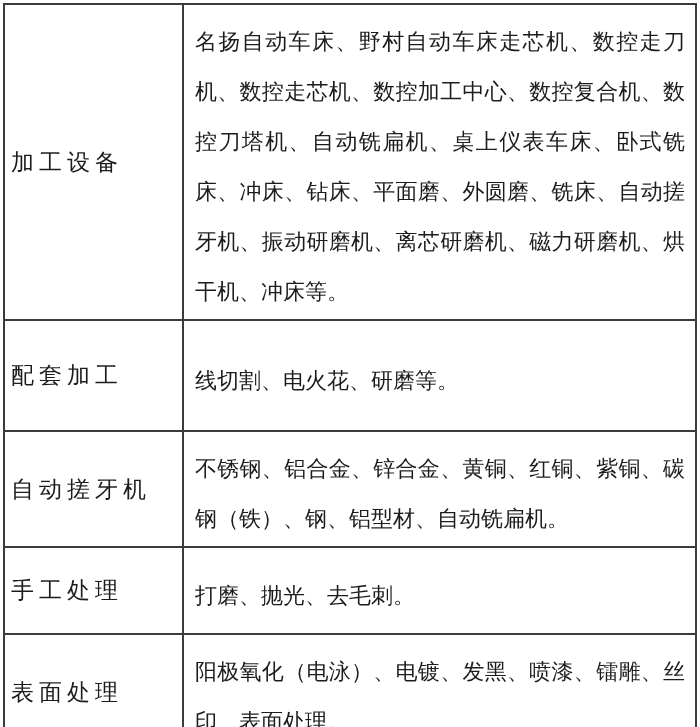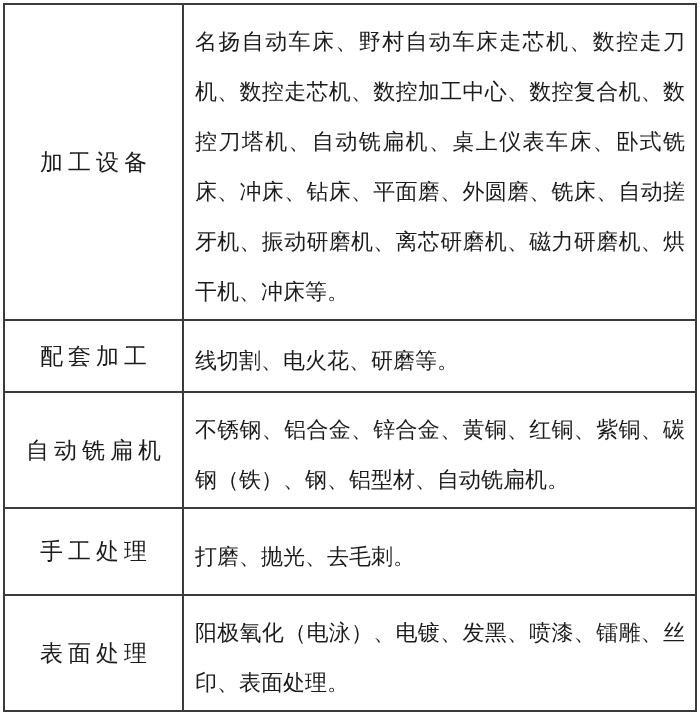--- a/index.html
+++ b/index.html
@@ -21,56 +21,55 @@
     width: 694px;
     border-collapse: collapse;
     table-layout: fixed;
   }
   table.spec-table td {
     border: 2px solid #3b3b3b;
     background: #ffffff;
   }
   td.label-cell {
     width: 175px;
-    text-align: center;
     vertical-align: middle;
     font-size: 23px;
     letter-spacing: 5px;
     text-indent: 5px; 
     white-space: nowrap;
   }
   td.content-cell {
     vertical-align: middle;
     font-size: 22px;
     line-height: 50px;
     text-align: justify;
     text-justify: inter-character;
     padding: 12px 10px 2px 11px;
   }
   tr.row-1 { height: 309px; }
-  tr.row-2 { height: 72px; margin-left: 44px; }
+  tr.row-2 { height: 111px; margin-left: 44px; }
   tr.row-3 { height: 105px; }
   tr.row-4 { height: 87px; }
   tr.row-5 { height: 102px; }
 </style>
 </head>
 <body>
 
 <table class="spec-table">
   <tbody>
     <tr class="row-1">
       <td class="label-cell">加工设备</td>
       <td class="content-cell">名扬自动车床、野村自动车床走芯机、数控走刀机、数控走芯机、数控加工中心、数控复合机、数控刀塔机、自动铣扁机、桌上仪表车床、卧式铣床、冲床、钻床、平面磨、外圆磨、铣床、自动搓牙机、振动研磨机、离芯研磨机、磁力研磨机、烘干机、冲床等。</td>
     </tr>
     <tr class="row-2">
       <td class="label-cell">配套加工</td>
       <td class="content-cell">线切割、电火花、研磨等。</td>
     </tr>
     <tr class="row-3">
-      <td class="label-cell">自动铣扁机</td>
+      <td class="label-cell">自动搓牙机</td>
       <td class="content-cell">不锈钢、铝合金、锌合金、黄铜、红铜、紫铜、碳钢（铁）、钢、铝型材、自动铣扁机。</td>
     </tr>
     <tr class="row-4">
       <td class="label-cell">手工处理</td>
       <td class="content-cell">打磨、抛光、去毛刺。</td>
     </tr>
     <tr class="row-5">
       <td class="label-cell">表面处理</td>
       <td class="content-cell">阳极氧化（电泳）、电镀、发黑、喷漆、镭雕、丝印、表面处理。</td>
     </tr>

